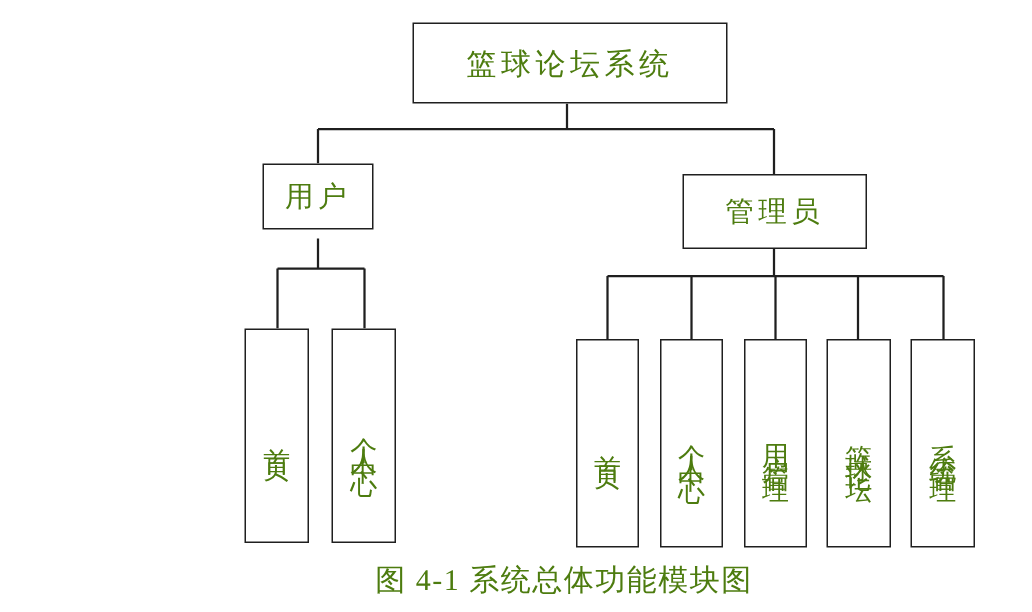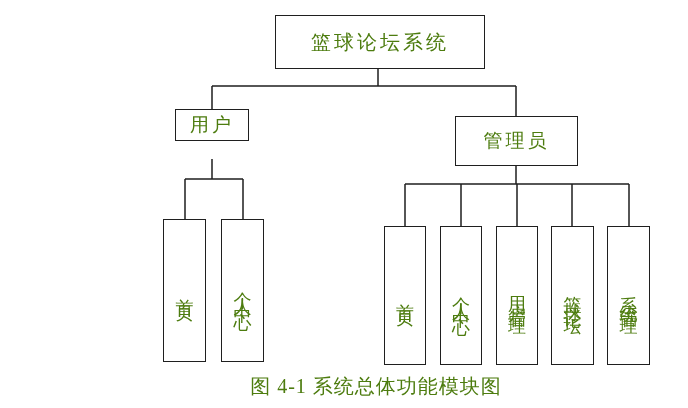--- a/index.html
+++ b/index.html
@@ -80,21 +80,21 @@
              M429 184 L429 226
              M485 184 L485 226
              M540 184 L540 226
              M597 184 L597 226" fill="none" stroke="#1f1f1f" stroke-width="1.5"></path>
   </svg>
 
   <div class="box root" style="left:243px; top:15px; width:210px; height:54px;">
     <span class="hlabel">篮球论坛系统</span>
   </div>
 
-  <div class="box" style="left:143px; top:109px; width:74px; height:32px;">
+  <div class="box" style="left:143px; top:109px; width:74px; height:44px;">
     <span class="hlabel">用户</span>
   </div>
 
   <div class="box" style="left:423px; top:116px; width:123px; height:50px;font-family:Liberation Serif, serif;">
     <span class="hlabel">管理员</span>
   </div>
 
   <div class="box" style="left:131px; top:219px; width:43px; height:143px;">
     <span class="vtext">首页</span>
   </div>

